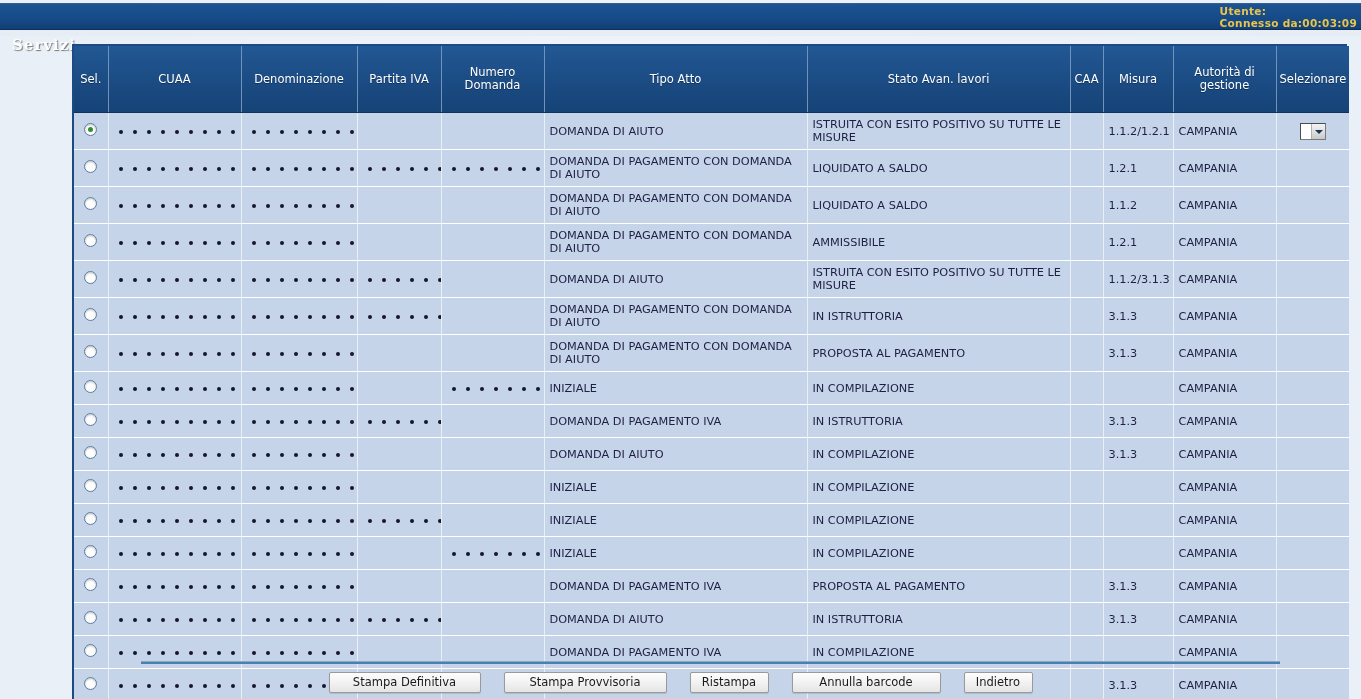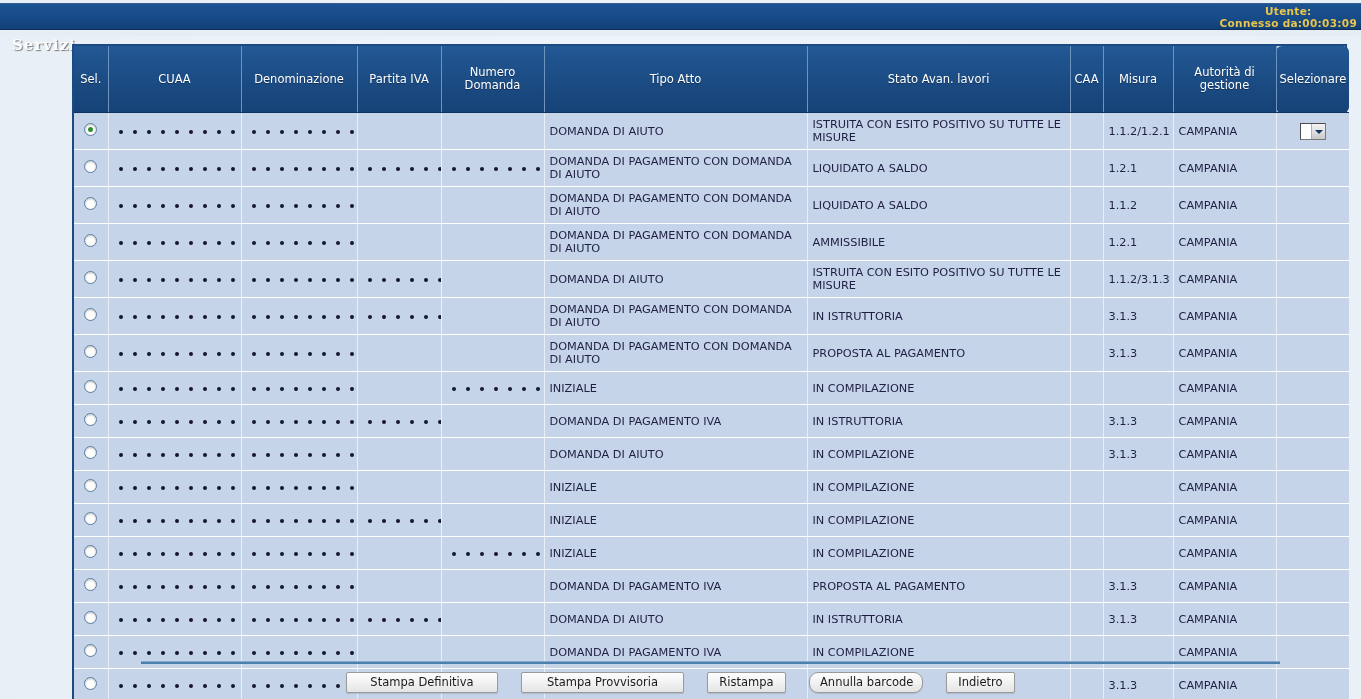--- a/index.html
+++ b/index.html
@@ -28,21 +28,21 @@
   .topbar-title {
     position: absolute; left: 12px; top: 4px;
     font-family: "DejaVu Serif", "Liberation Serif", serif;
     font-size: 15px; font-weight: bold; letter-spacing: 1px;
     color: #ffffff;
     text-shadow: 1px 1px 1px rgba(0,0,0,.5);
     margin-top: 28px;
   }
   .topbar-user {
     position: absolute; right: 4px; top: 1px;
-    text-align: center;
+    text-align: left;
     font-size: 10.5px; font-weight: bold;
     color: #e9c54a;
     line-height: 12px;
     letter-spacing: .3px;
   }
   .topbar-user .row2 { white-space: nowrap; }
   .topbar-user .row2 .time { margin-left: 0; }
 
   
   .substrip {
@@ -72,21 +72,21 @@
     font-weight: normal;
     padding: 20px 3px;
     text-align: center;
     border-right: 1px solid #6f93bd;
     border-bottom: 1px solid #0f3360;
     line-height: 13px;
     text-shadow: 0 1px 0 rgba(0,0,0,.35);
     height: 33px;
     vertical-align: middle;
   }
-  table.grid th:last-child { border-right: none; border-radius: 6px; }
+  table.grid th:last-child { border-right: none; }
 
   table.grid td {
     background: #c5d4e8;
     color: #1f1f43;
     font-size: 11.3px;
     padding: 5px 5px;
     border-right: 1px solid #e8eff7;
     border-bottom: 1px solid #ffffff;
     vertical-align: middle;
     line-height: 13px;
@@ -187,21 +187,21 @@
     padding: 4px 10px 5px 10px;
     height: 21px;
     line-height: 11px;
     cursor: pointer;
     box-shadow: 0 1px 1px rgba(0,0,0,.12);
     white-space: nowrap;
   }
   .btn.w-def { width: 152px; }
   .btn.w-prov { width: 163px; }
   .btn.w-ris { width: 79px; }
-  .btn.w-ann { width: 114px; border-radius: 9px; }
+  .btn.w-ann { width: 149px; }
   .btn.w-ind { width: 69px; }
 
   
   col.w-sel   { width: 34px; }
   col.w-cuaa  { width: 133px; }
   col.w-den   { width: 116px; }
   col.w-piva  { width: 84px; }
   col.w-nd    { width: 103px; }
   col.w-tipo  { width: 263px; }
   col.w-stato { width: 263px; }

